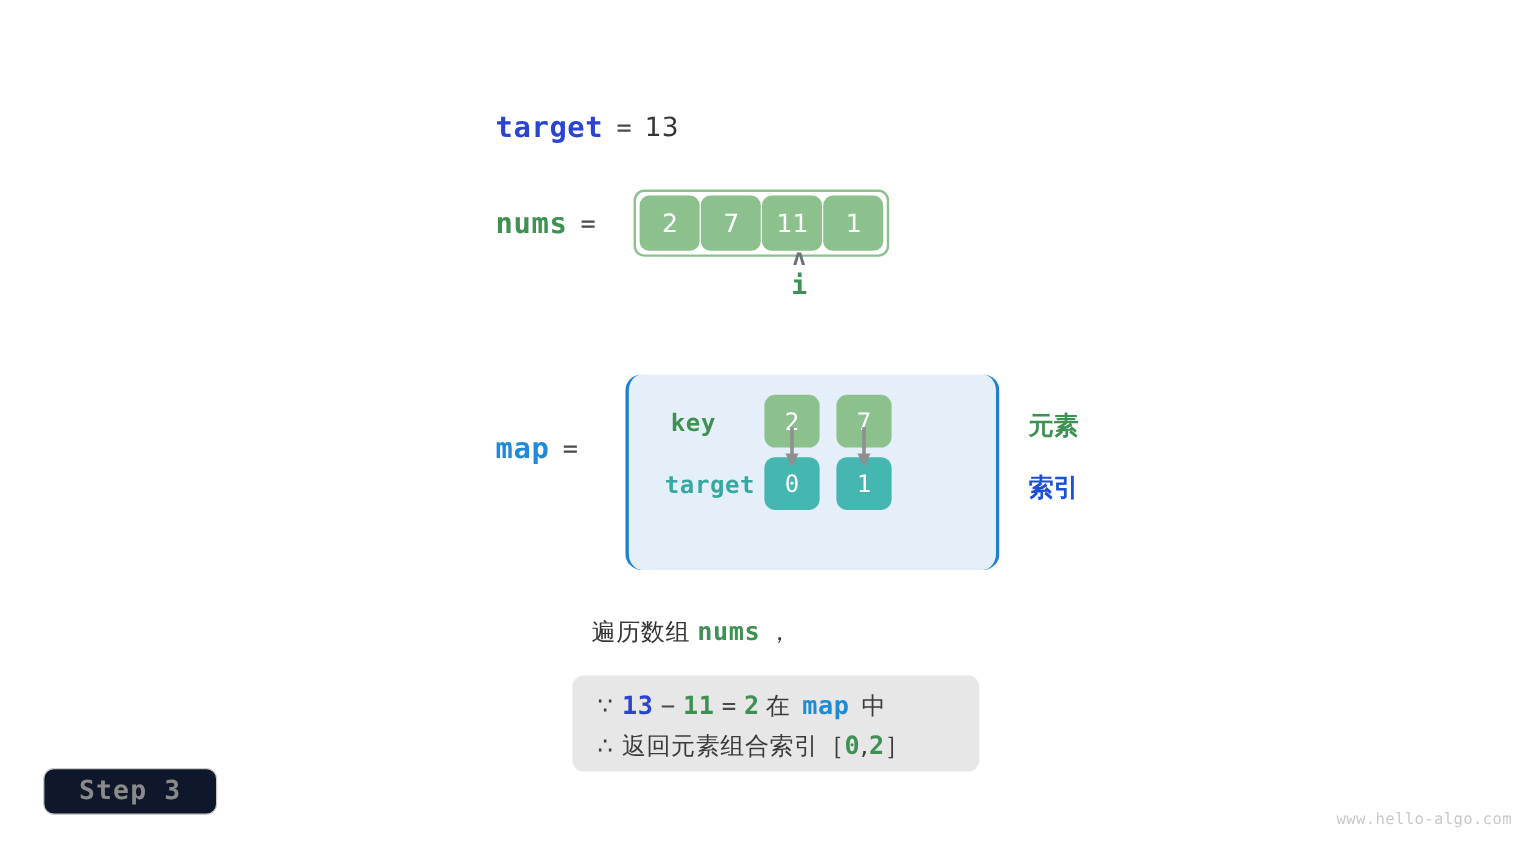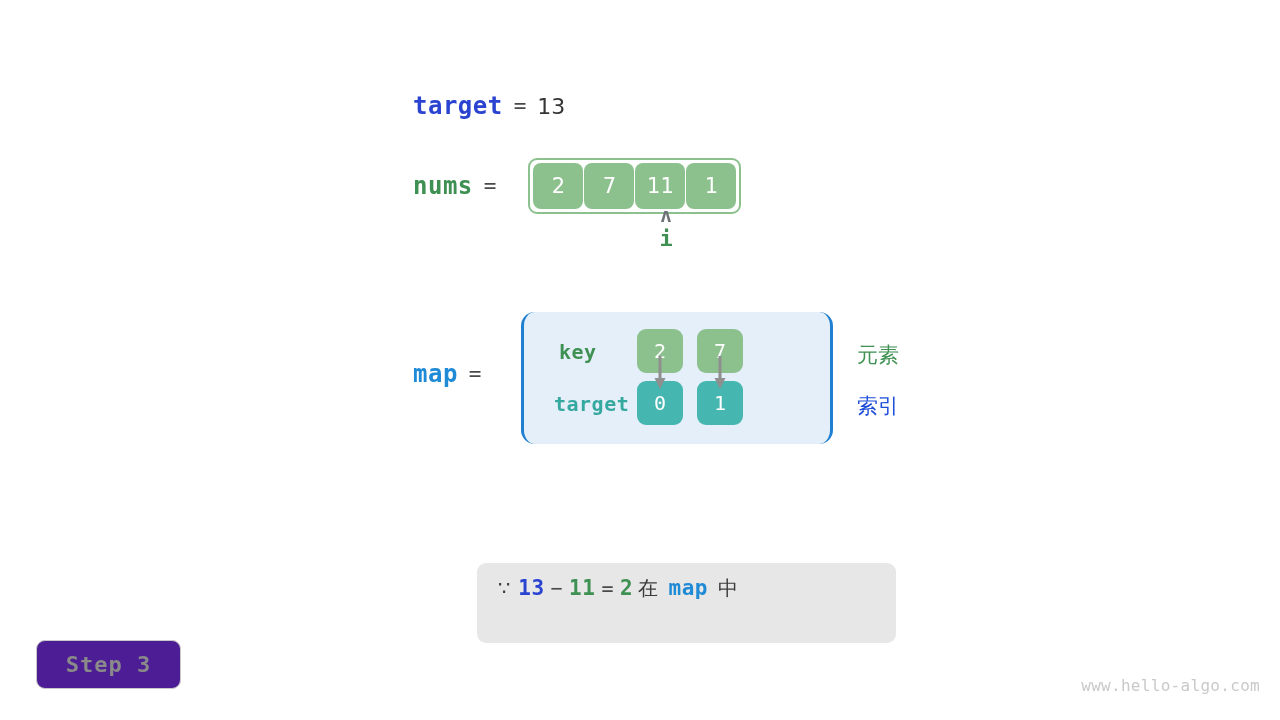--- a/index.html
+++ b/index.html
@@ -138,21 +138,21 @@
     font-size: 21px;
     color: #4a4a4a;
     margin-left: 11px;
   }
 
   #map-box {
     position: absolute;
     left: 521px;
     top: 312px;
     width: 312px;
-    height: 132px;
+    height: 163px;
     background: #e4eff9;
     border-left: 3px solid #1f7fd0;
     border-right: 3px solid #1f7fd0;
     border-radius: 14px;
     box-sizing: border-box;
   }
   .map-grid {
     position: absolute;
     left: 0; top: 0;
     width: 100%; height: 100%;
@@ -191,21 +191,21 @@
     top: 44px;
     overflow: visible;
   }
   .arrow0 { left: 129px; }
   .arrow1 { left: 189px; }
 
   
   .side-note {
     position: absolute;
     font-family: "DejaVu Sans", sans-serif;
-    font-weight: normal;
+    font-weight: bold;
     font-size: 21px;
   }
   #note-element { left: 857px; top: 341px; color: #3e9152; }
   #note-index   { left: 857px; top: 392px; color: #1d4ed8; }
 
   
   #desc-line {
     position: absolute;
     left: 493px;
     top: 513px;
@@ -220,21 +220,21 @@
     font-weight: bold;
     color: #3e9152;
     font-size: 21px;
     margin: 0 6px;
   }
 
   #conclusion-box {
     position: absolute;
     left: 477px;
     top: 563px;
-    width: 419px;
+    width: 339px;
     height: 80px;
     background: #e7e7e7;
     border-radius: 9px;
     box-sizing: border-box;
     padding: 9px 0 0 21px;
   }
   .conc-line {
     font-family: "DejaVu Sans", sans-serif;
     font-size: 20px;
     color: #3b3b3b;
@@ -278,42 +278,42 @@
     color: #3b3b3b;
     font-size: 21px;
   }
 
   
   #step-badge {
     position: absolute;
     left: 36px;
     top: 640px;
     width: 145px;
-    height: 49px;
+    height: 39px;
     border: 1px solid #c9c9c9;
     border-radius: 9px;
-    background: #4c1d95;
+    background: #0f172a;
     display: flex;
     align-items: center;
     justify-content: center;
     font-family: "DejaVu Sans Mono", monospace;
     font-weight: bold;
     font-size: 22px;
     color: #8a8a8a;
     letter-spacing: 1px;
     box-sizing: border-box;
   }
 
   
   #watermark {
     position: absolute;
     right: 20px;
     top: 676px;
     font-family: "DejaVu Sans Mono", monospace;
-    font-size: 16px;
+    font-size: 13px;
     color: #c9c9c9;
     letter-spacing: .3px;
   }
 </style>
 </head>
 <body>
 
 <div class="stage">
 
   <div id="target-row">
@@ -361,24 +361,30 @@
       <svg class="kv-arrow arrow1" viewBox="0 0 14 34">
         <line x1="7" y1="0" x2="7" y2="25" stroke="#8f8f8f" stroke-width="3"></line>
         <polygon points="7,33 1.5,22 12.5,22" fill="#8f8f8f"></polygon>
       </svg>
     </div>
   </div>
 
   <span class="side-note" id="note-element">元素</span>
   <span class="side-note" id="note-index">索引</span>
 
+  <div id="desc-line">
+    <span>遍历数组</span><span class="code">nums</span><span>，</span>
+  </div>
 
   <div id="conclusion-box">
     <div class="conc-line">
       <span class="sym">∵</span><span class="num-blue">13</span><span class="op">−</span><span class="num-green">11</span><span class="op">=</span><span class="num-green">2</span><span class="zh">在</span><span class="code-blue">map</span><span class="zh">中</span>
     </div>
+    <div class="conc-line">
+      <span class="sym">∴</span><span>返回元素组合索引</span><span class="brk">［</span><span class="num-green">0</span><span class="brk">,</span><span class="num-green">2</span><span class="brk">］</span>
+    </div>
   </div>
 
   <div id="step-badge">Step 3</div>
 
   <div id="watermark">www.hello-algo.com</div>
 
 </div>
 
 </body></html>

